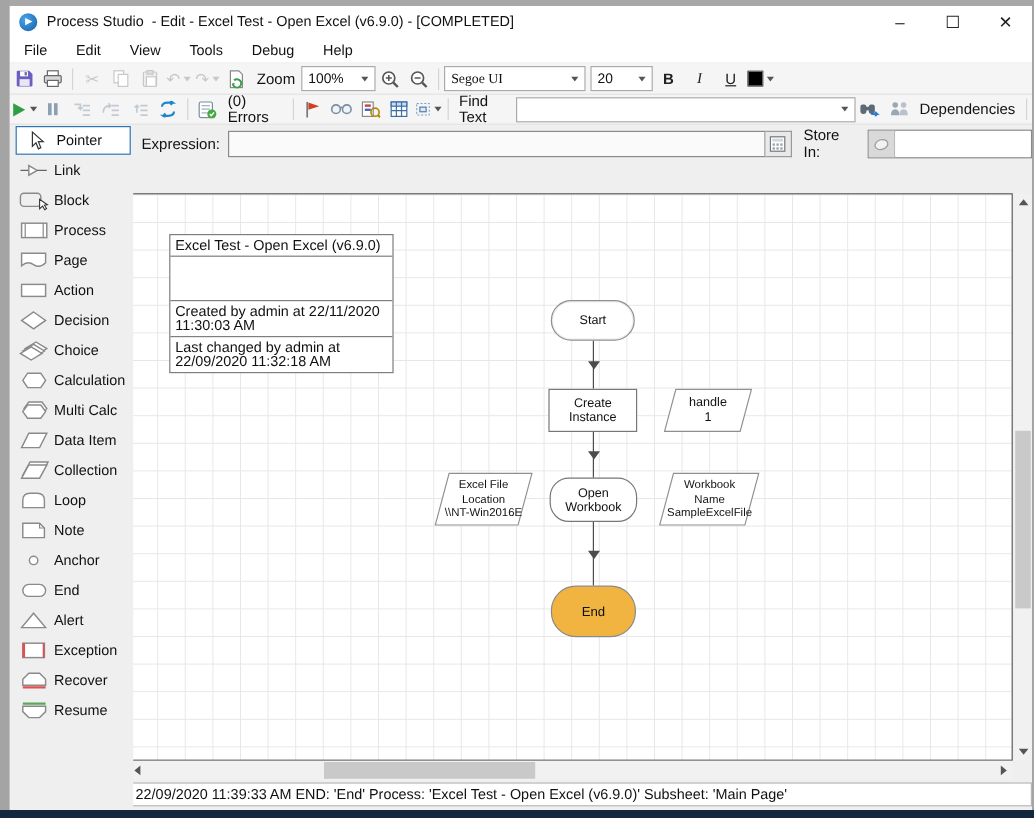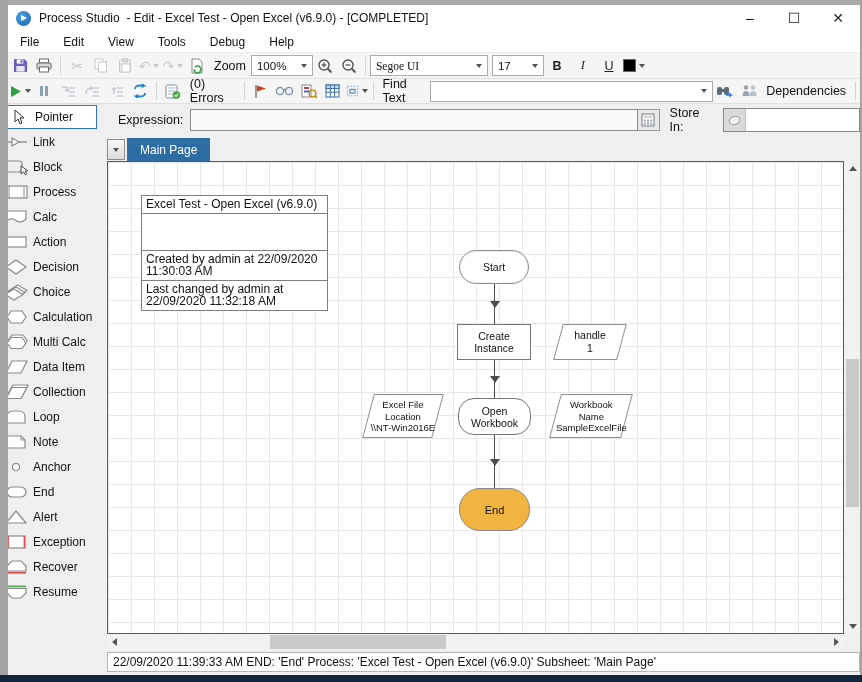--- a/index.html
+++ b/index.html
@@ -29,21 +29,21 @@
   .disabled{color:#c8c8c8;}
   .dd{width:0;height:0;border-left:3.5px solid transparent;border-right:3.5px solid transparent;border-top:4px solid #555;margin-left:3px;}
   .dd.disabled2{border-top-color:#c8c8c8;}
   .combo{background:#fff;border:1px solid #ababab;height:21px;display:flex;align-items:center;font-size:11.5px;color:#111;padding:0 5px;}
   .combo .dd{margin-left:auto;}
   .tb-label{font-size:12.5px;color:#111;margin:0 5px;}
   .fmt-btn{font-size:12.5px;color:#222;width:24px;text-align:center;}
   .swatch{width:13px;height:13px;background:#000;border:1px solid #666;}
 
   
-  .sidebar{position:absolute;left:0;top:104px;width:99px;height:571px;background:#efefef;z-index:5;}
+  .sidebar{position:absolute;left:12px;top:104px;width:99px;height:571px;background:#efefef;z-index:5;}
   .tool-item{display:flex;align-items:center;height:25px;padding-left:3px;font-size:12px;color:#111;}
   .tool-item .ticon{width:27px;height:18px;flex:0 0 auto;margin-right:3px;}
   .tool-item.selected{border:1px solid #2e75b6;background:#fff;height:24px;margin:1px 2px 0 1px;}
 
   
   .main{position:absolute;left:107px;top:104px;width:753px;height:571px;background:#efefef;}
   .expr-row{position:absolute;left:0;top:0;width:753px;height:32px;display:flex;align-items:center;}
   .expr-label{font-size:12.5px;color:#111;margin-left:11px;margin-right:7px;}
   .expr-input{width:452px;height:22px;background:#fafafa;border:1px solid #8a8a8a;font-size:12px;padding:0 4px;font-family:"Liberation Sans",sans-serif;}
   .calc-btn{width:22px;height:22px;background:#e9e9e9;border:1px solid #9a9a9a;border-left:none;display:flex;align-items:center;justify-content:center;}
@@ -192,21 +192,21 @@
           <line x1="10.8" y1="10.8" x2="14.5" y2="14.5" stroke="#555" stroke-width="2"></line>
           <line x1="4.5" y1="7" x2="9.5" y2="7" stroke="#555" stroke-width="1.3"></line>
         </svg>
     </div>
     <div class="tb-sep"></div>
     <div class="combo" style="width:118px;font-family:Liberation Serif, serif;">
       <span>Segoe UI</span>
       <span class="dd"></span>
     </div>
     <div class="combo" style="width:52px;margin-left:4px;">
-      <span>17</span>
+      <span>20</span>
       <span class="dd"></span>
     </div>
     <div class="tb-btn fmt-btn" style="font-weight:bold;">B</div>
     <div class="tb-btn fmt-btn" style="font-style:italic;font-family:'Liberation Serif',serif;">I</div>
     <div class="tb-btn fmt-btn" style="text-decoration:underline;">U</div>
     <div class="tb-btn">
         <span class="swatch"></span>
         <span class="dd"></span>
       </div>
   </div>
@@ -358,21 +358,21 @@
           <rect x="3" y="3" width="21" height="12" class="oline"></rect>
           <line x1="6" y1="3" x2="6" y2="15" stroke="#8a8a8a"></line>
           <line x1="21" y1="3" x2="21" y2="15" stroke="#8a8a8a"></line>
         </svg>
       <span>Process</span>
     </div>
     <div class="tool-item">
       <svg class="ticon" viewBox="0 0 27 18">
           <path d="M3,3 H23 V11 Q18,16 13,12.5 Q8,9 3,13.5 Z" class="oline"></path>
         </svg>
-      <span>Calc</span>
+      <span>Page</span>
     </div>
     <div class="tool-item">
       <svg class="ticon" viewBox="0 0 27 18">
           <rect x="3" y="4" width="20" height="10" class="oline"></rect>
         </svg>
       <span>Action</span>
     </div>
     <div class="tool-item">
       <svg class="ticon" viewBox="0 0 27 18">
           <polygon points="13,2 23,9 13,16 3,9" class="oline"></polygon>
@@ -491,32 +491,26 @@
       <div class="store-wrap">
         <div class="store-icon-box">
           <svg width="13" height="11" viewBox="0 0 13 11">
               <ellipse cx="6.5" cy="5.5" rx="5.5" ry="4" transform="rotate(-18 6.5 5.5)" fill="#f2f2f2" stroke="#9a9a9a"></ellipse>
             </svg>
         </div>
         <input class="store-input" value="" style="">
       </div>
     </div>
 
-    <div class="tab-row">
-      <div class="tab-dd-btn">
-          <span class="dd"></span>
-        </div>
-      <div class="tab">Main Page</div>
-    </div>
 
     <div class="canvas">
       <div class="info-box">
         <div class="info-cell">Excel Test - Open Excel (v6.9.0)</div>
         <div class="info-cell info-desc"></div>
-        <div class="info-cell">Created by admin at 22/09/2020 11:30:03 AM</div>
+        <div class="info-cell">Created by admin at 22/11/2020 11:30:03 AM</div>
         <div class="info-cell">Last changed by admin at 22/09/2020 11:32:18 AM</div>
       </div>
 
       <div class="node node-start">Start</div>
       <div class="flow-arrow fa1"></div>
       <div class="node node-box">Create Instance</div>
       <div class="pgram pg-handle">
           <span>handle
 1</span>
         </div>

